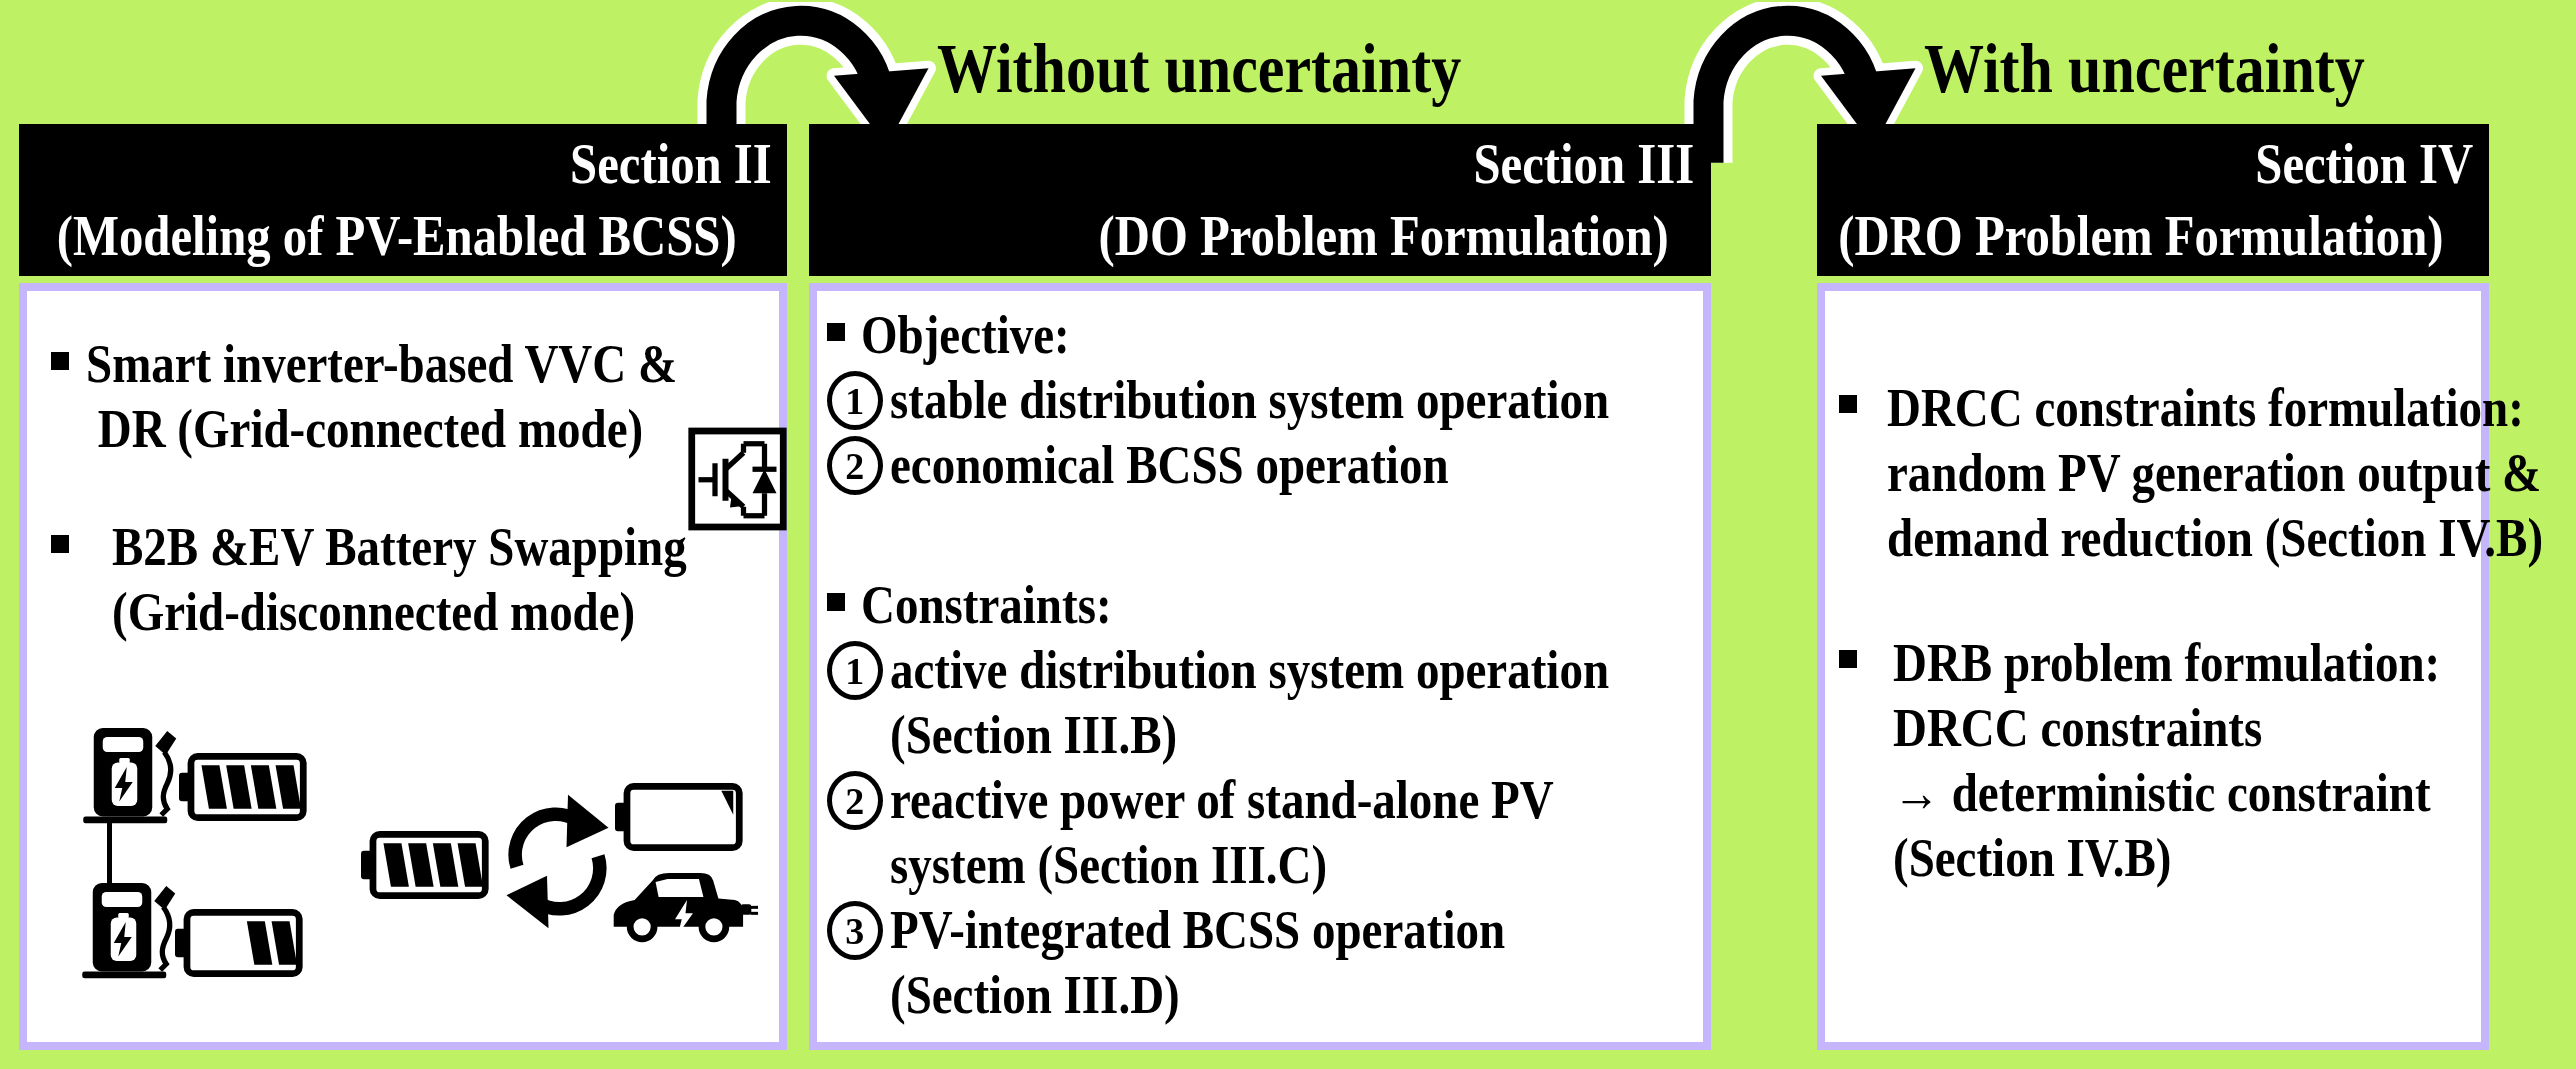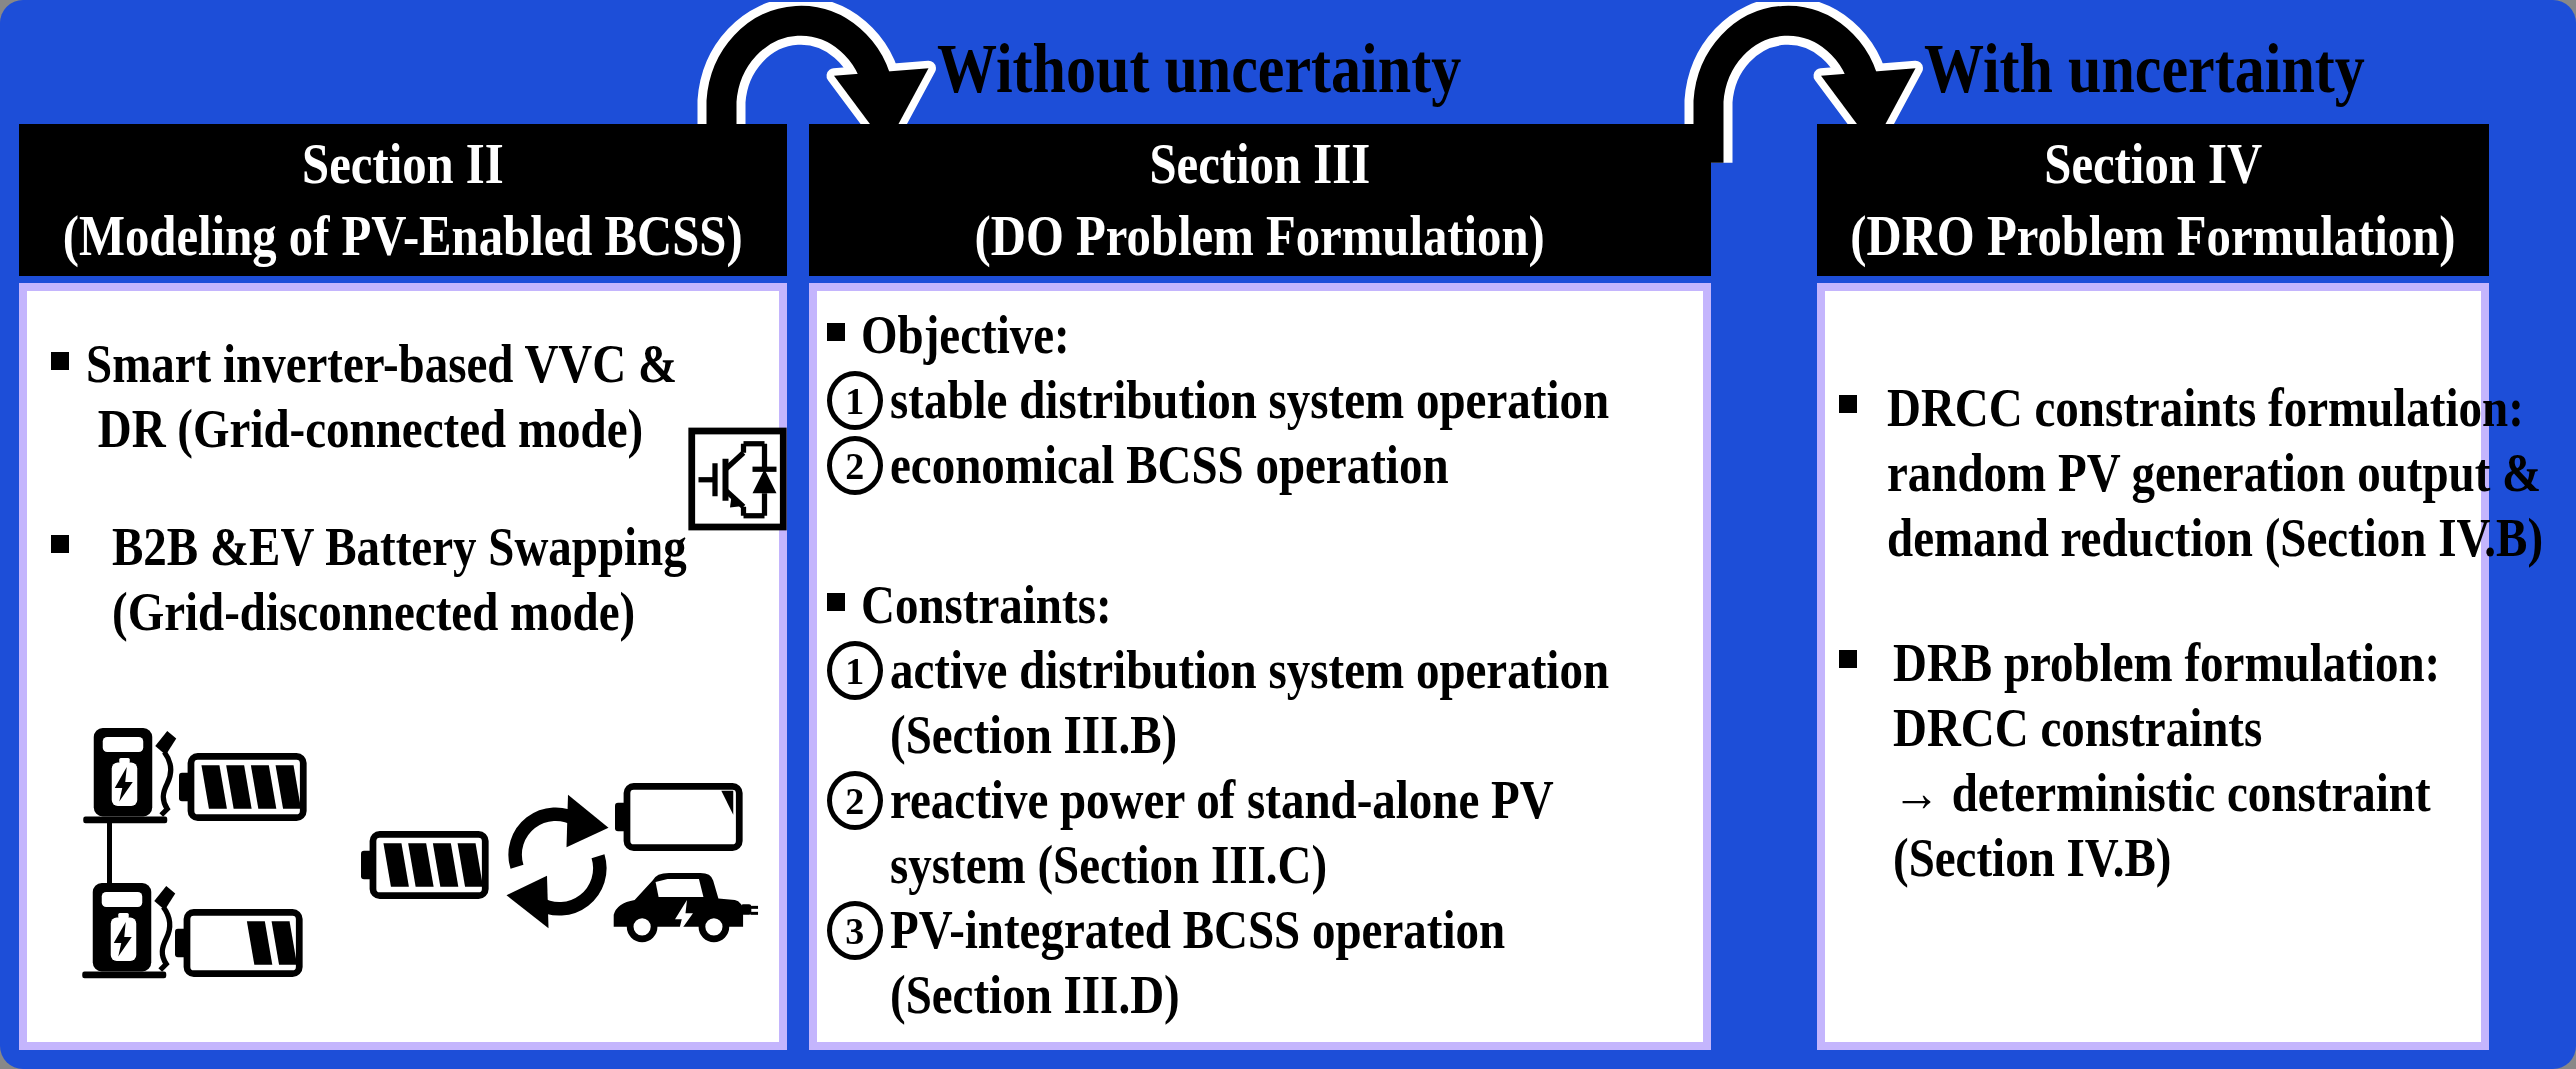--- a/index.html
+++ b/index.html
@@ -1,35 +1,35 @@
 <!DOCTYPE html>
 <html style="font-size:12px"><head>
 <meta charset="utf-8">
 <style>
   html,body{margin:0;padding:0;background:#888;}
-  #page{position:relative;width:2576px;height:1069px;background:#1d4ed8;overflow:hidden;
-        font-family:"Liberation Serif","DejaVu Serif",serif;font-weight:bold;color:#000;border-radius:23px;}
+  #page{position:relative;width:2576px;height:1069px;background:#bef264;overflow:hidden;
+        font-family:"Liberation Serif","DejaVu Serif",serif;font-weight:bold;color:#000;}
 
   
   .arch{position:absolute;top:1.5px;width:270px;height:164px;}
   .arch1{left:687px;}
   .arch2{left:1674px;}
   .arrow-label{position:absolute;top:35px;font-size:69px;line-height:1;white-space:pre;
                transform:scaleX(0.87);transform-origin:0 50%;}
   .lbl1{left:937px;}
   .lbl2{left:1924px;}
 
   
   .col{position:absolute;top:124px;}
   .col1{left:19px;width:768px;}
   .col2{left:809px;width:902px;}
   .col3{left:1817px;width:672px;}
 
   .hdr{height:152px;background:#000;color:#fff;display:flex;flex-direction:column;
-       align-items:center;justify-content:center;text-align:center;}
+       align-items:flex-end;justify-content:center;text-align:center;}
   .hdr-line{font-size:56px;line-height:72px;white-space:pre;transform:scaleX(0.87);
             transform-origin:50% 50%;}
 
   .body-box{position:absolute;left:0;top:159px;height:767px;width:100%;
             border:8px solid #c4b5fd;box-sizing:border-box;background:#fff;}
   .b1{padding:41px 7.5px 0 24px;}
   .b2{padding:12px 4.5px 0 9.8px;}
   .b3{padding:16.5px 4.5px 0 13.5px;}
 
   .item{display:flex;align-items:flex-start;}

